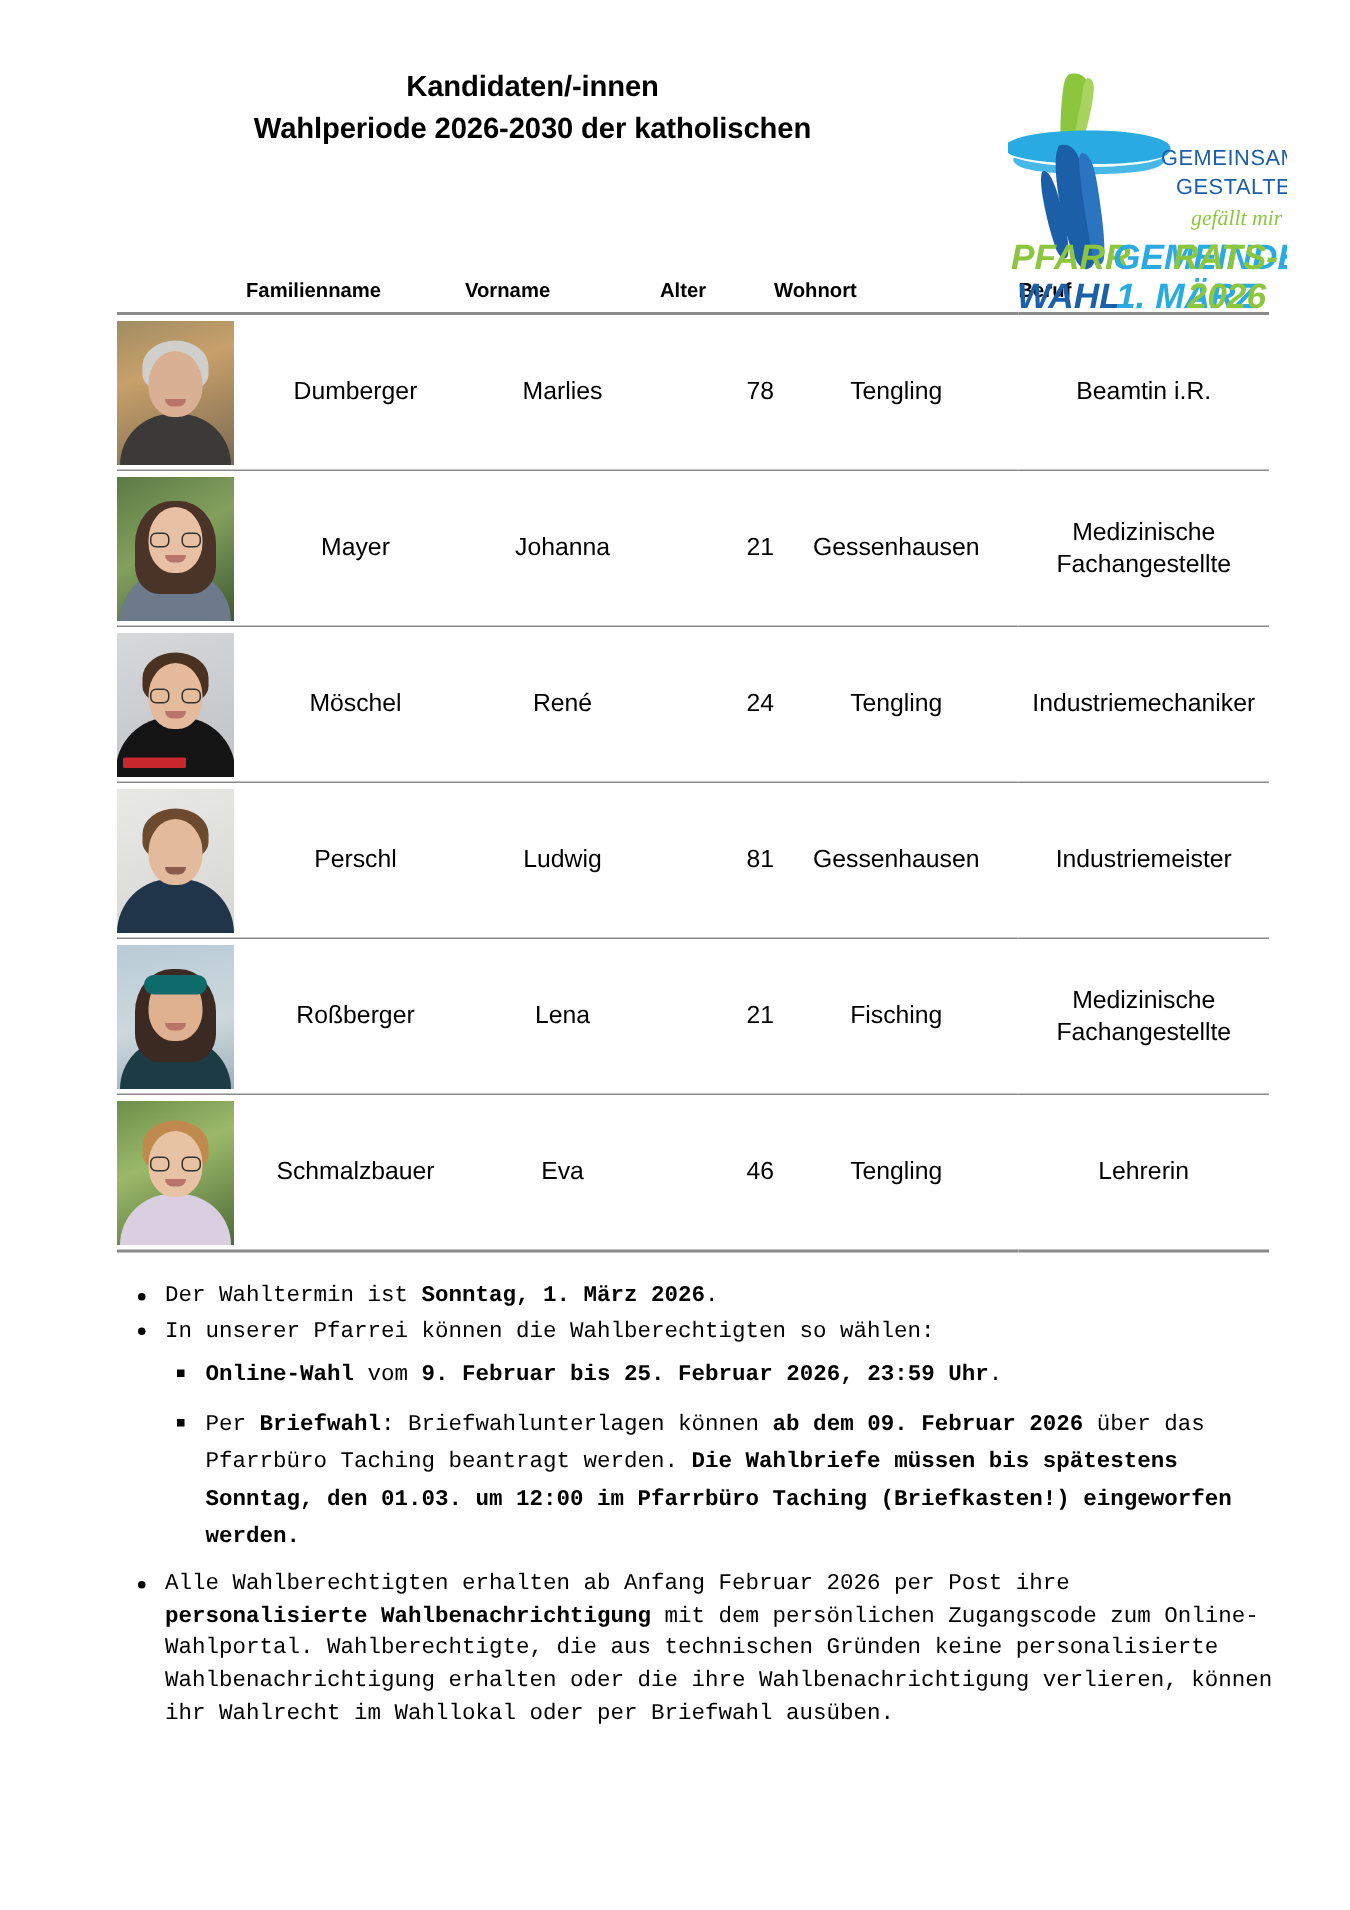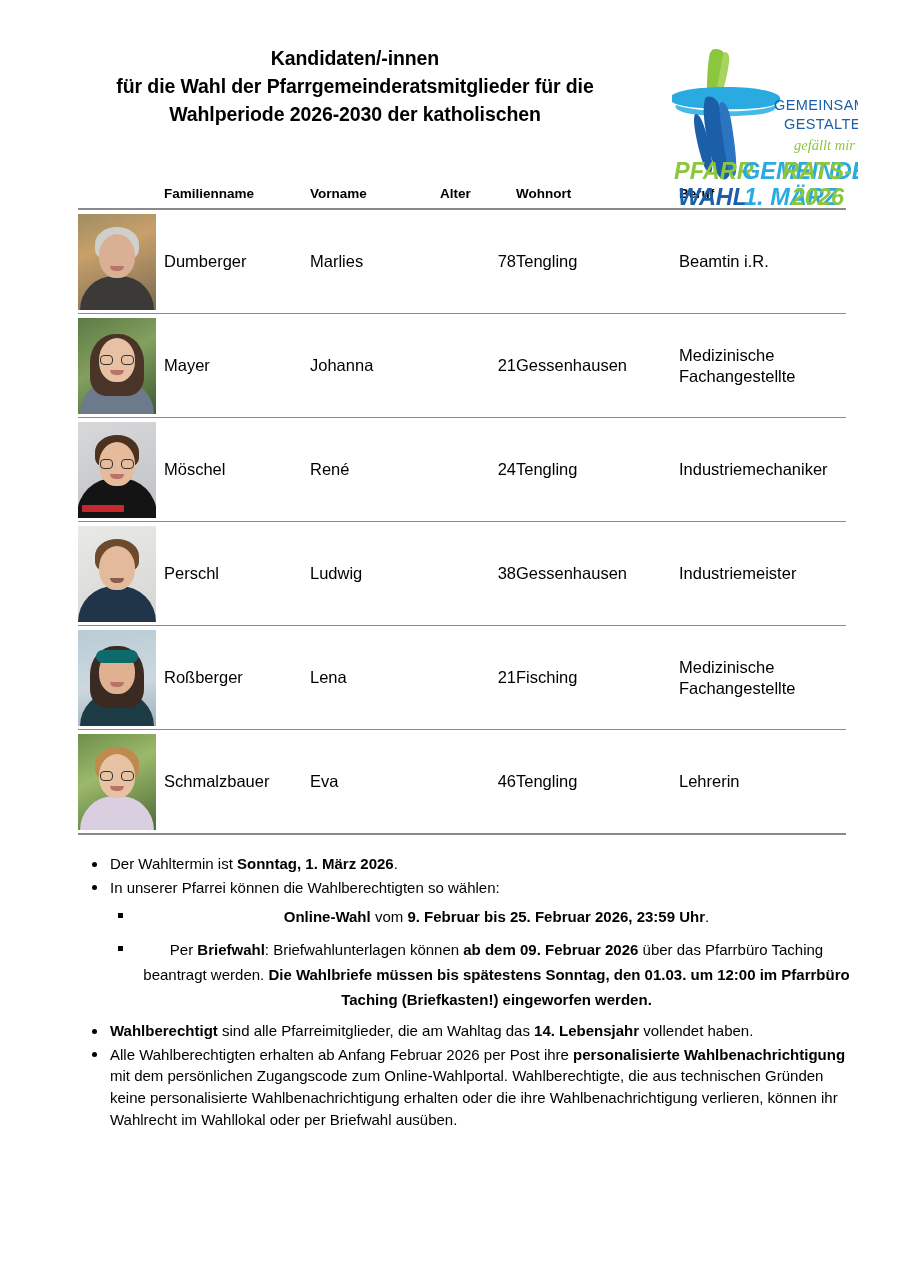--- a/index.html
+++ b/index.html
@@ -85,21 +85,21 @@
     padding: 0;
     height: 103px;
   }
   tr.head-row th { border: none; }
   tr.head-row th.c-photo { width: 86px; }
   th.c-fam, td.c-fam { width: 146px; }
   th.c-vor, td.c-vor { width: 130px; }
   th.c-alt, td.c-alt { width: 76px; }
   th.c-ort, td.c-ort { width: 163px; }
   th.c-ber, td.c-ber { width: 167px; }
-  td.c-fam, td.c-vor, td.c-ort, td.c-ber { padding-right: 6px; }
+  td.c-fam, td.c-vor, td.c-ort, td.c-ber { padding-right: 6px; text-align: center; }
   td.c-alt { text-align: right; padding-right: 26px; }
   th.c-alt { text-align: right; padding-right: 14px; }
   td.c-photo { width: 86px; padding: 0; }
   tr.row-first td { border-top: 2.2px solid #8a8a8a; }
   tr.row-last td { border-bottom: 2.2px solid #8a8a8a; }
   .beruf-2 { line-height: 21px; }
 
   
   .photo {
     width: 78px;
@@ -182,39 +182,39 @@
     margin-left: 84px;
     margin-top: 18px;
     width: 772px;
     font-size: 15px;
     line-height: 21.6px;
   }
   ul.lvl1 {
     list-style: none;
     margin: 0;
     padding: 0;
+    font-family: Liberation Mono, monospace;
   }
   ul.lvl1 > li {
     position: relative;
     padding-left: 26px;
     margin-bottom: 2px;
   }
   ul.lvl1 > li::before {
     content: "";
     position: absolute;
     left: 8px; top: 8.5px;
     width: 5px; height: 5px;
     border-radius: 50%;
     background: #000;
   }
   ul.lvl2 {
     list-style: none;
     margin: 6px 0 4px 0;
     padding: 0;
-    text-align: center;
   }
   ul.lvl2 > li {
     position: relative;
     padding-left: 27px;
     margin-bottom: 8px;
     line-height: 25px;
   }
   ul.lvl2 > li::before {
     content: "";
     position: absolute;
@@ -225,21 +225,20 @@
   .b { font-weight: bold; }
 </style>
 </head>
 <body>
 
 <div class="page">
 
   <div class="header">
     <div class="title-block">
       <span class="title-line">Kandidaten/-innen</span>
-      <span class="title-line">für die Wahl der Pfarrgemeinderatsmitglieder für die</span>
       <span class="title-line">Wahlperiode 2026-2030 der katholischen</span>
     </div>
 
     <div class="logo">
       <svg viewBox="0 0 192 172" xmlns="http://www.w3.org/2000/svg">
 
         <g>
           <path d="M46 8 C49 6, 56 7, 58 11 C60 18, 57 34, 55 45 C54 51, 52 56, 48 57 C43 57, 41 52, 41 46 C41 35, 42 18, 44 11 Z" fill="#8CC63F"></path>
           <path d="M59 10 C62 10, 64 14, 63 20 C62 30, 59 42, 57 48 C56 52, 53 54, 51 52 C50 48, 53 34, 55 24 C56 17, 57 11, 59 10 Z" fill="#A6D45C"></path>
         </g>
@@ -364,21 +363,21 @@
             <span class="photo">
               <span class="ph-bg" style="background:linear-gradient(160deg,#e9e9e7 0%,#d5d5d3 100%)"></span>
               <span class="ph-shoulder" style="background:#20344a;height:36px;width:78px"></span>
               <span class="ph-hair" style="background:#6d4a2e"></span>
               <span class="ph-head" style="background:#e3bb9c"></span>
               <span class="ph-mouth" style="background:#8a5a4c"></span>
             </span>
           </td>
           <td class="c-fam">Perschl</td>
           <td class="c-vor">Ludwig</td>
-          <td class="c-alt">38</td>
+          <td class="c-alt">81</td>
           <td class="c-ort">Gessenhausen</td>
           <td class="c-ber">Industriemeister</td>
         </tr>
 
         <tr>
           <td class="c-photo">
             <span class="photo">
               <span class="ph-bg" style="background:linear-gradient(170deg,#b9cbd6 0%,#cdd8de 55%,#9fb0bb 100%)"></span>
               <span class="ph-shoulder" style="background:#1d3b44"></span>
               <span class="ph-hair-long" style="background:#3b2a22"></span>
@@ -434,23 +433,20 @@
         <ul class="lvl2">
           <li>
             <span class="b">Online-Wahl</span><span> vom </span><span class="b">9. Februar bis 25. Februar 2026, 23:59 Uhr</span><span>.</span>
           </li>
           <li>
             <span>Per </span><span class="b">Briefwahl</span><span>: Briefwahlunterlagen können </span><span class="b">ab dem 09. Februar 2026</span><span> über das Pfarrbüro Taching beantragt werden. </span><span class="b">Die Wahlbriefe müssen bis spätestens Sonntag, den 01.03. um 12:00 im Pfarrbüro Taching (Briefkasten!) eingeworfen werden.</span>
           </li>
         </ul>
       </li>
 
-      <li>
-        <span class="b">Wahlberechtigt</span><span> sind alle Pfarreimitglieder, die am Wahltag das </span><span class="b">14. Lebensjahr</span><span> vollendet haben.</span>
-      </li>
 
       <li>
         <span>Alle Wahlberechtigten erhalten ab Anfang Februar 2026 per Post ihre </span><span class="b">personalisierte Wahlbenachrichtigung</span><span> mit dem persönlichen Zugangscode zum Online-Wahlportal. Wahlberechtigte, die aus technischen Gründen keine personalisierte Wahlbenachrichtigung erhalten oder die ihre Wahlbenachrichtigung verlieren, können ihr Wahlrecht im Wahllokal oder per Briefwahl ausüben.</span>
       </li>
 
     </ul>
   </div>
 
 </div>
 

